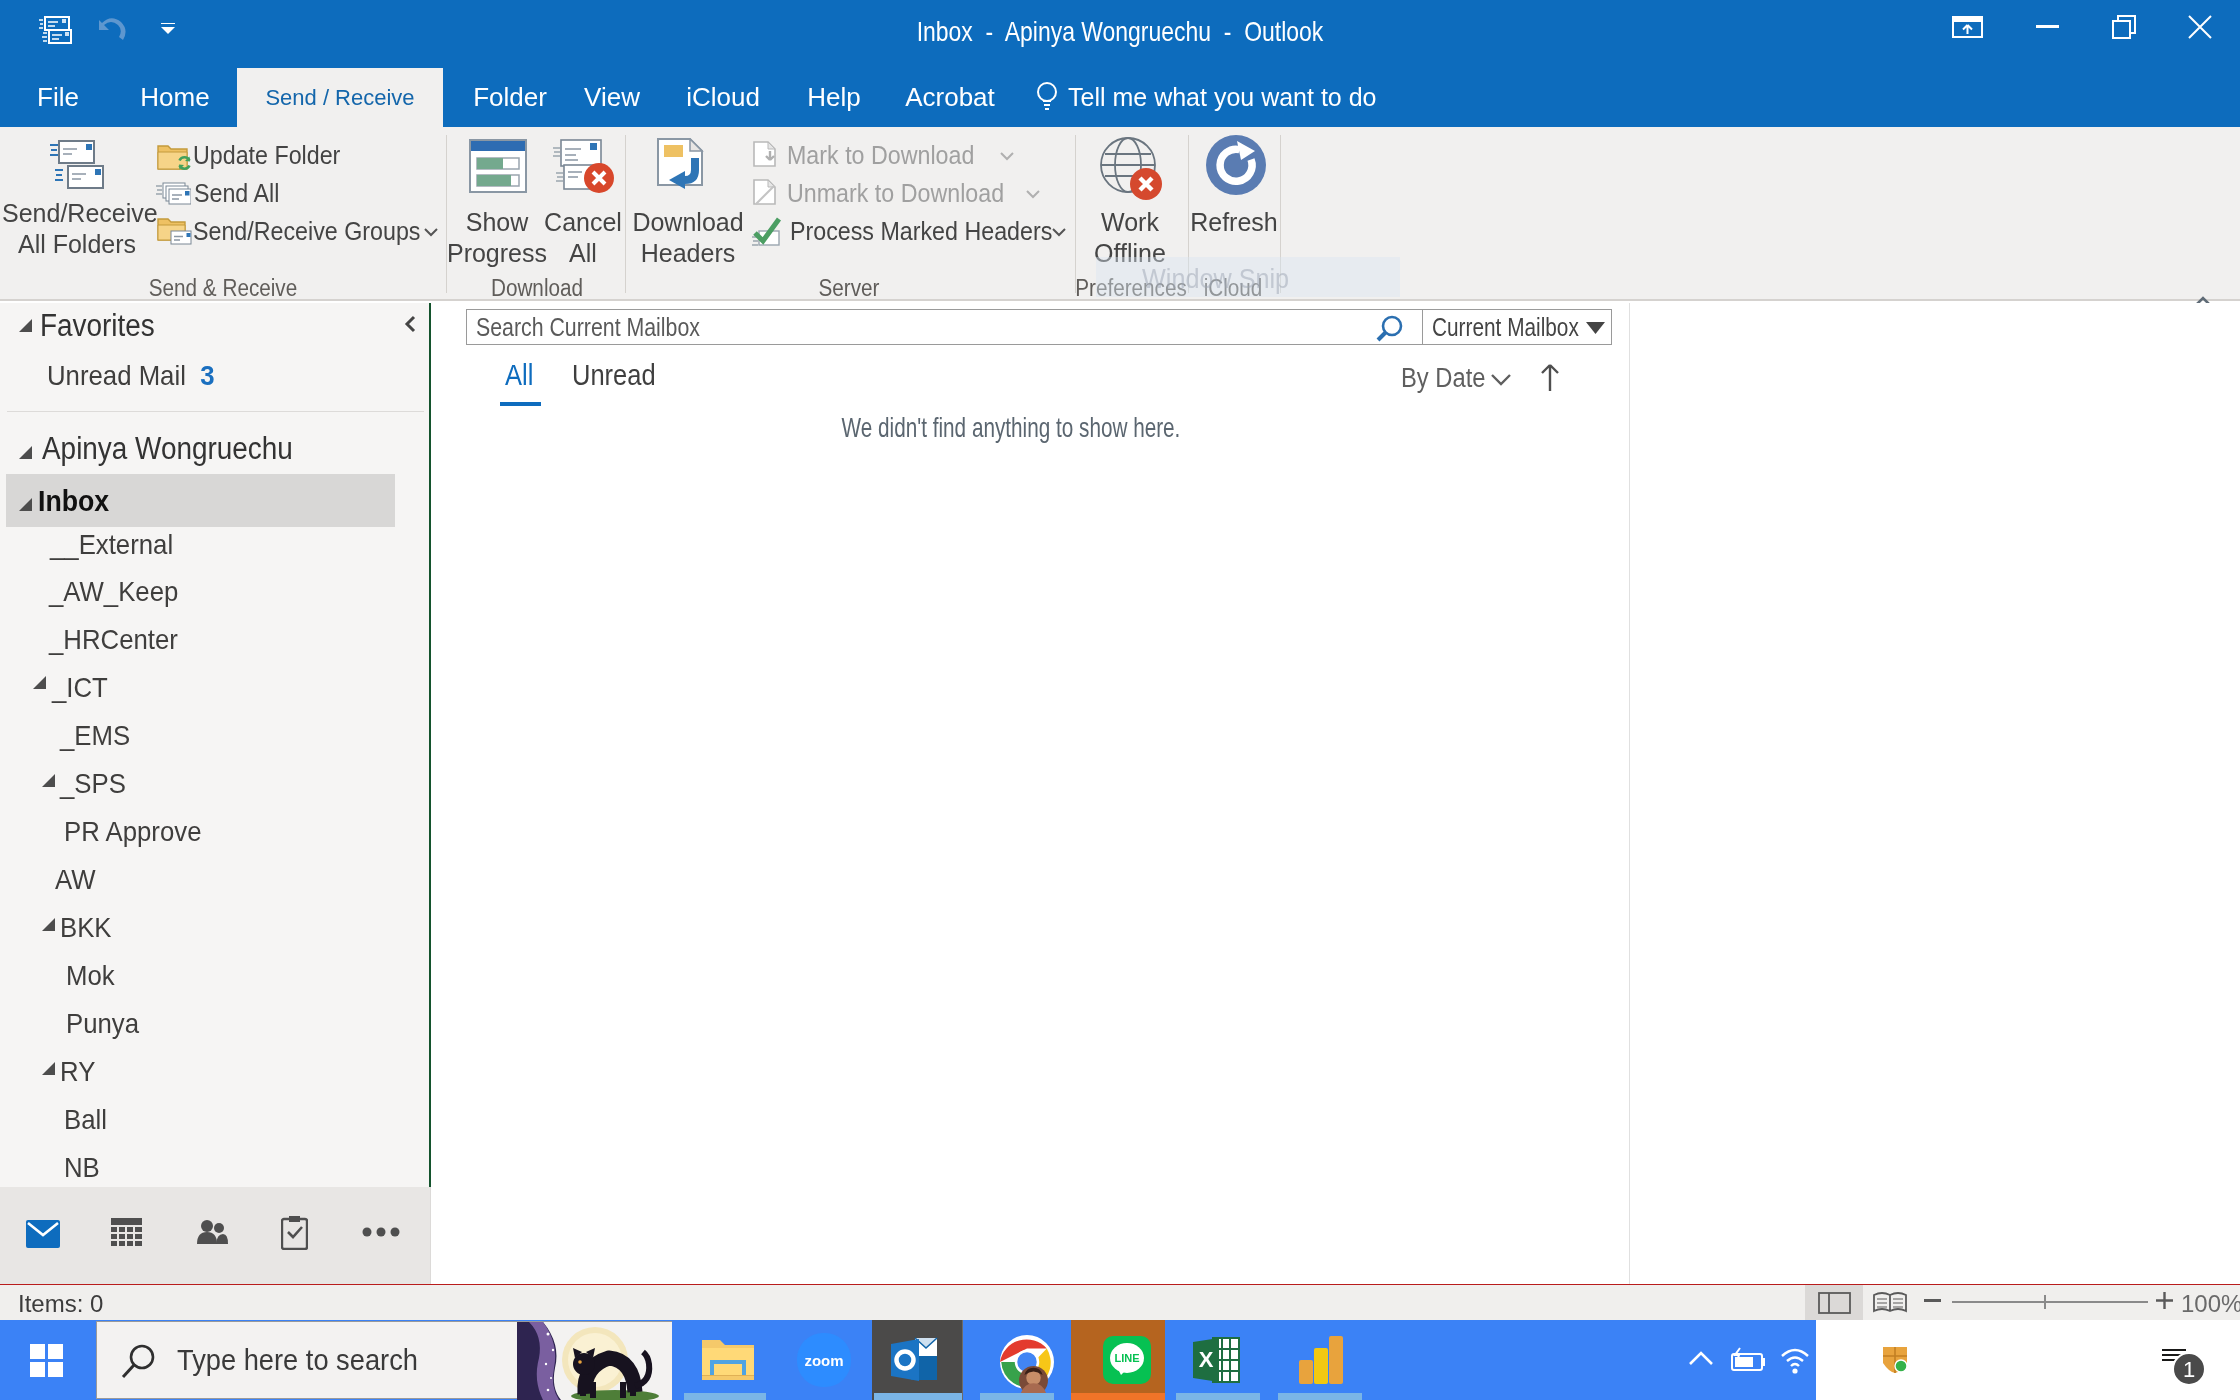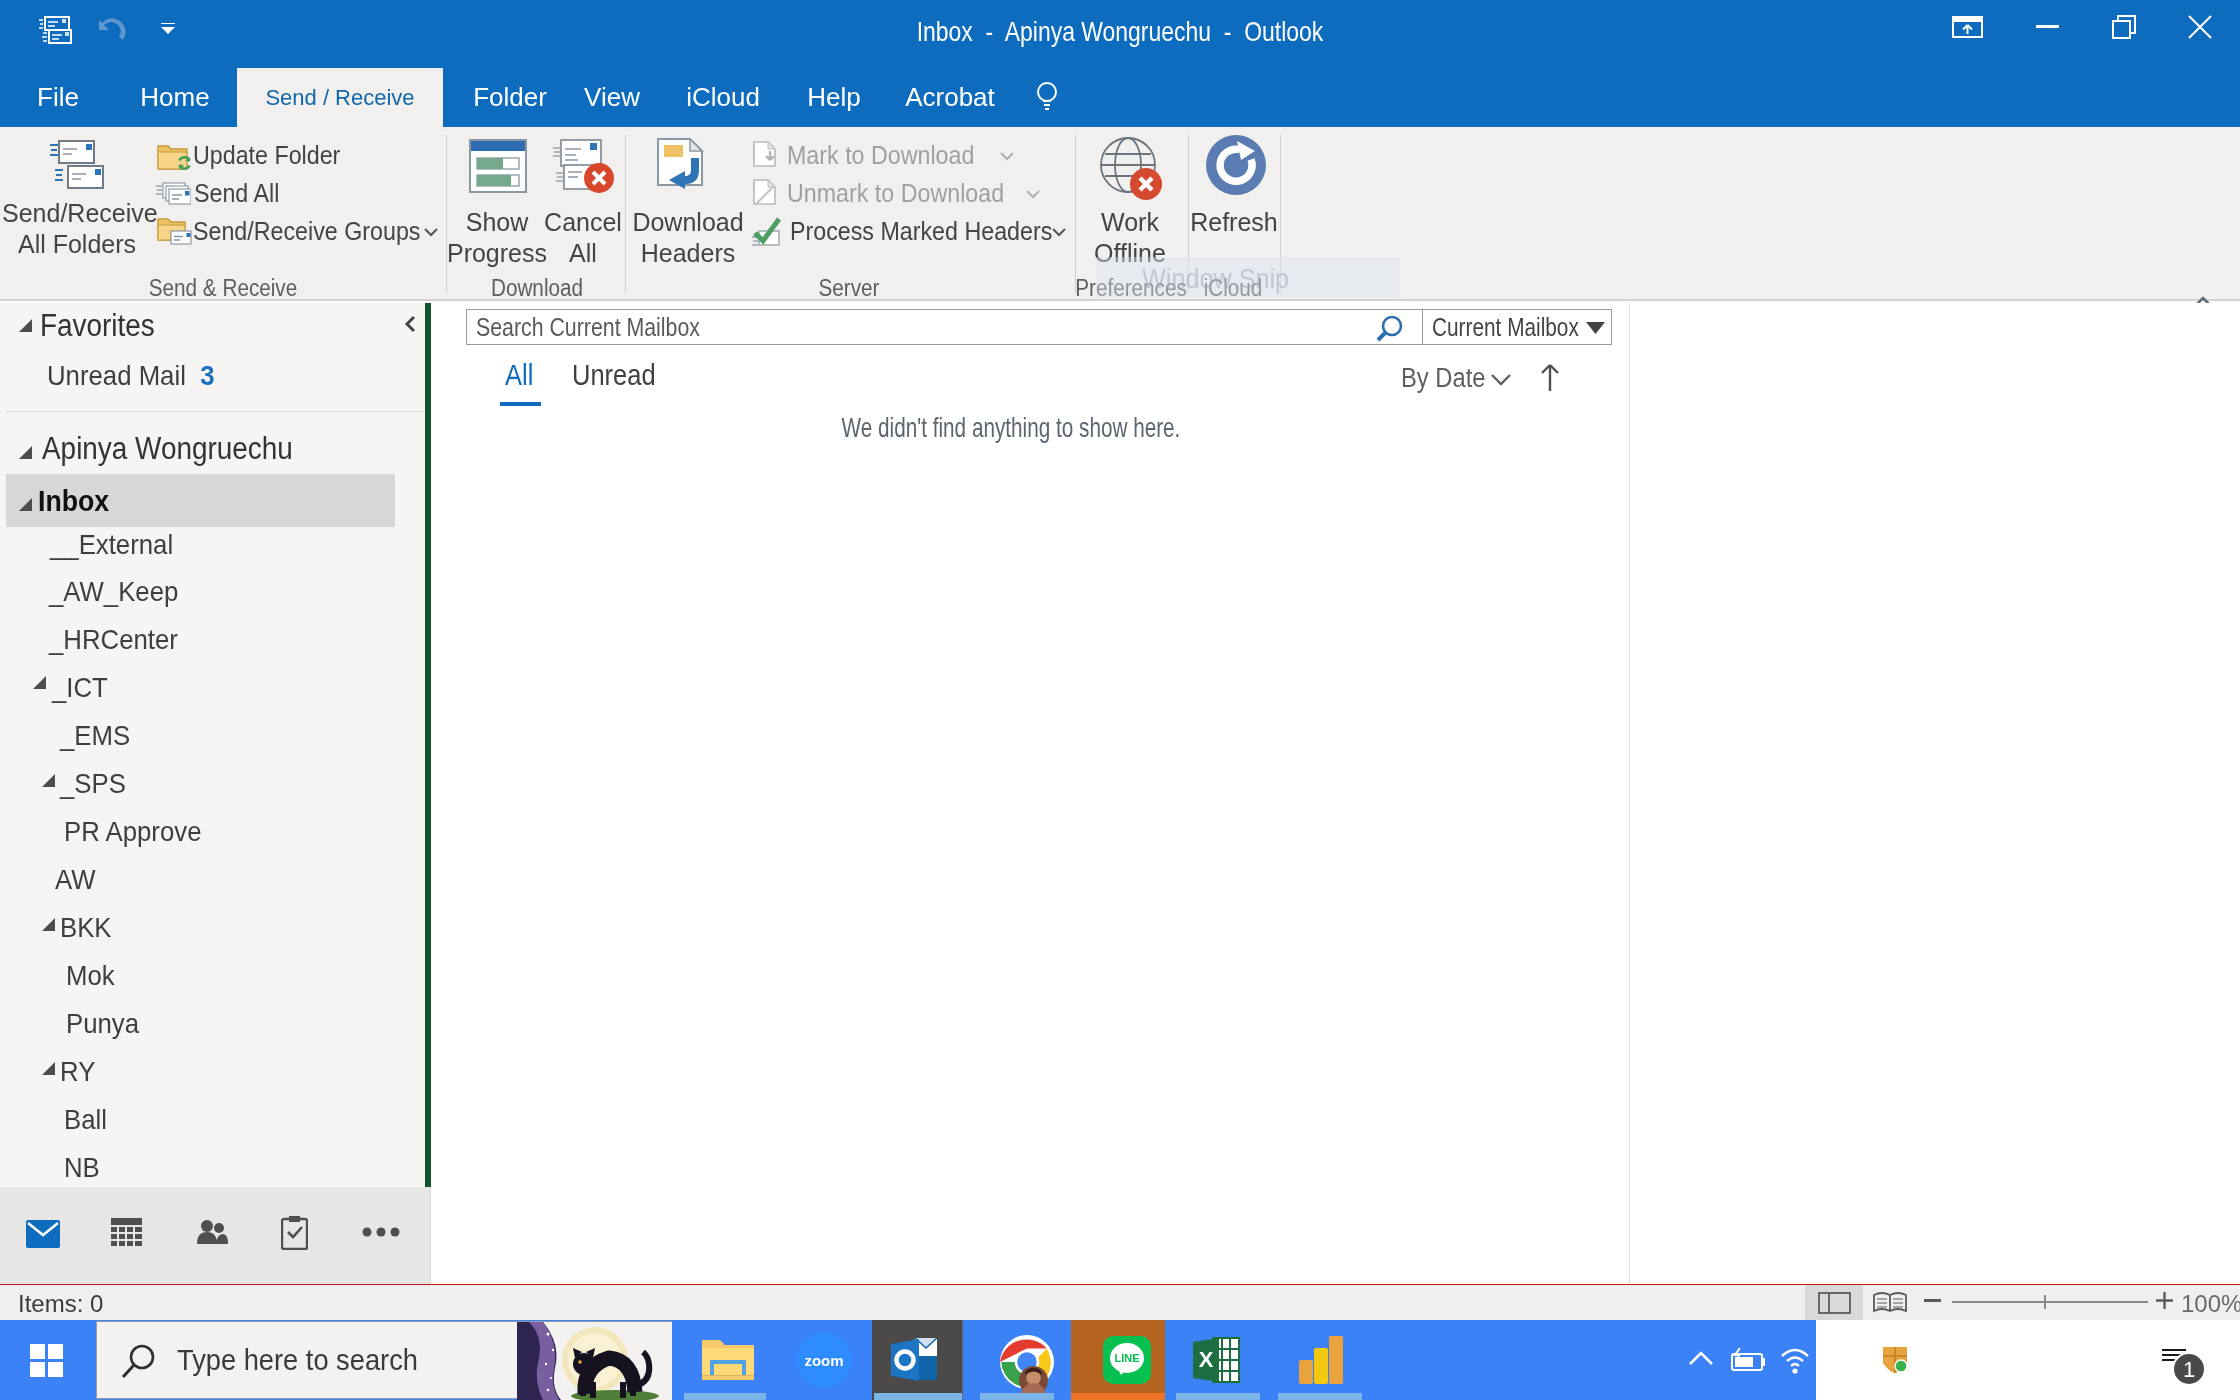--- a/index.html
+++ b/index.html
@@ -12,21 +12,21 @@
   .tab { position:absolute; top:0; height:59px; color:#fff; font-size:26px; line-height:59px; text-align:center; }
   #tab-active { position:absolute; left:237px; top:0; width:206px; height:59px; background:#f1f0ef; color:#1466ab; font-size:22px; line-height:59px; text-align:center; }
   
   #ribbon { left:0; top:127px; width:2240px; height:174px; background:#f1f0ef; border-bottom:2px solid #d5d2cf; }
   .gsep { position:absolute; top:8px; width:1px; height:158px; background:#d5d2ce; }
   .glabel { position:absolute; top:148px; width:200px; text-align:center; font-size:23px; color:#605d5a; transform:scaleX(.9); }
   .btxt { position:absolute; text-align:center; font-size:25px; line-height:31px; color:#444; }
   .small-lbl { position:absolute; font-size:25px; color:#444; transform:scaleX(.93); transform-origin:0 50%; white-space:nowrap; }
   .gray { color:#a0a0a0 !important; }
   
-  #sidebar { left:0; top:303px; width:431px; height:884px; background:#f6f5f4; border-right:6px solid #14532d; }
+  #sidebar { left:0; top:303px; width:431px; height:884px; background:#f6f5f4; border-right:2px solid #14532d; }
   .tri { position:absolute; width:0; height:0; border-left:13px solid transparent; border-bottom:13px solid #4d4d4d; }
   .nav-item { position:absolute; font-size:28px; color:#3f3e3d; white-space:nowrap; transform:scaleX(.92); transform-origin:0 50%; }
   #navbar { left:0; top:1187px; width:431px; height:97px; background:#e8e6e4; border-right:1px solid #dcdad8; }
   
   #main { left:431px; top:303px; width:1809px; height:981px; background:#fff; }
   #statusbar { left:0; top:1284px; width:2240px; height:36px; background:#f0efed; border-top:1px solid #b91c1c; }
   #taskbar { left:0; top:1320px; width:1816px; height:80px; background:#3b82f6; }
   .underl { position:absolute; top:73px; height:7px; background:#7ab5e6; }
   .tray-txt { position:absolute; color:#fff; font-size:25px; }
 </style>
@@ -80,20 +80,21 @@
   <div class="tab" style="left:578px;width:68px;">View</div>
   <div class="tab" style="left:680px;width:86px;">iCloud</div>
   <div class="tab" style="left:800px;width:68px;">Help</div>
   <div class="tab" style="left:900px;width:100px;">Acrobat</div>
   <svg class="abs" style="left:1033px;top:12px" width="28" height="38" viewBox="0 0 28 38">
     <g stroke="#fff" stroke-width="2" fill="none">
       <circle cx="14" cy="12" r="9"></circle>
       <path d="M10 21 h8 M11 25 h6 M12 29 h4"></path>
     </g>
   </svg>
+  <div class="tab" style="left:1068px;width:400px;text-align:left;font-size:25px;">Tell me what you want to do</div>
 </div>
 <div class="abs" id="ribbon">
 
   <svg class="abs" style="left:46px;top:13px" width="62" height="58" viewBox="0 0 62 58">
     <g stroke="#6e7b88" stroke-width="2" fill="#fff">
       <path d="M4 5h8M5 10h6M4 15h8" stroke="#2e75b6" stroke-width="2" fill="none"></path>
       <rect x="13" y="1" width="35" height="22"></rect>
       <rect x="40" y="4" width="6" height="6" fill="#2e75b6" stroke="none"></rect>
       <path d="M17 9h14M17 14h9" stroke-width="1.6" stroke="#8a97a4"></path>
       <path d="M9 30h8M10 35h6M9 40h8" stroke="#2e75b6" stroke-width="2" fill="none"></path>

